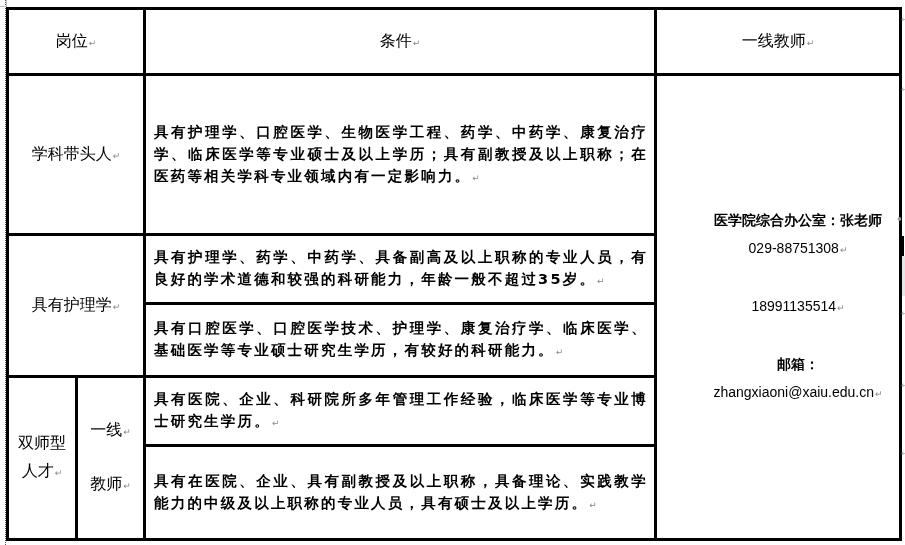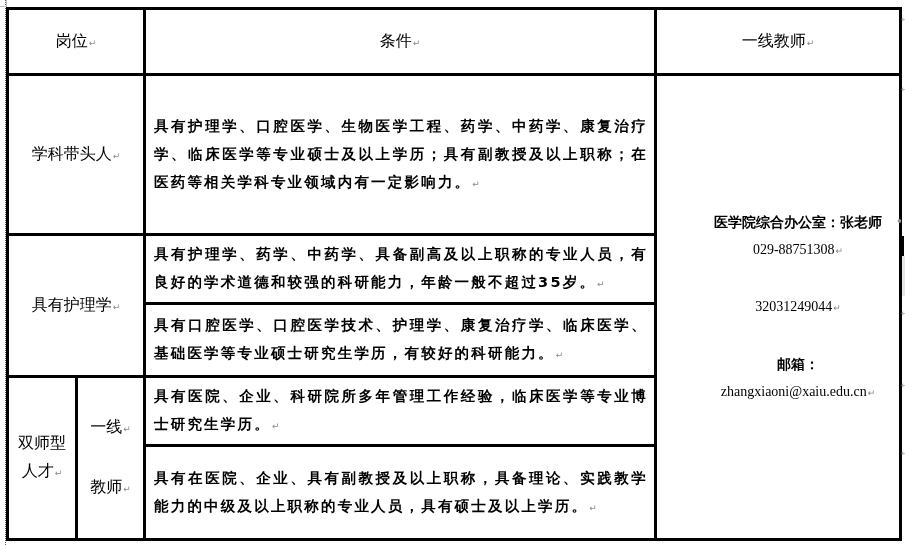--- a/index.html
+++ b/index.html
@@ -6,27 +6,27 @@
   body { width: 905px; height: 545px; position: relative; overflow: hidden;
          font-family: "DejaVu Sans", "Liberation Sans", sans-serif; color: #000; }
   .page-edge { position: absolute; left: 5px; top: 0; width: 0; height: 545px;
                border-left: 1px dotted #555; }
   .corner-mark { position: absolute; left: 0; top: 0; width: 6px; height: 6px;
                  border-right: 1px solid #bbb; border-bottom: 1px solid #bbb; }
   table.doc { position: absolute; left: 6px; top: 7px; border-collapse: collapse;
               table-layout: fixed; width: 893px; }
   table.doc td { border: 3px solid #000; padding: 0; vertical-align: middle; }
   .hdr { height: 63px; text-align: center; font-size: 16px; }
-  .pos { text-align: center; font-size: 16px; }
-  .cond { font-size: 14.5px; font-weight: bold; line-height: 28px; padding: 0 6px 0 8px !important;
+  .pos { text-align: center; font-size: 16px; font-family: Liberation Serif, serif; }
+  .cond { font-size: 14.5px; font-weight: bold; line-height: 22px; padding: 0 6px 0 8px !important;
           letter-spacing: 2.2px; text-align: justify; margin-left: 23px; }
   .contact { text-align: center; font-size: 14px; font-weight: bold; line-height: 28px; }
   .contact .line { display: block; margin-left: 40px; }
   .contact .gap { display: block; height: 28px; }
-  .mono { font-family: Liberation Serif, serif; font-weight: normal; font-size: 14px; letter-spacing: 0px; }
+  .mono { font-family: Liberation Sans, sans-serif; font-weight: normal; font-size: 14px; letter-spacing: 0px; }
   .pm { color: #888; font-size: 9px; font-weight: normal; margin-left: 1px; }
   .dots { color: #999; font-size: 10px; letter-spacing: 2px; position: absolute; right: -14px; }
   .rel { position: relative; }
   .ruler-marker { position: absolute; left: 901px; top: 236px; width: 3px; height: 20px; background: #000; }
   .ruler-gray { position: absolute; left: 902px; top: 256px; width: 3px; height: 40px; background: #e6e6e6; }
   .row-mark { position: absolute; left: 901px; color: #aaa; font-size: 9px; }
 </style>
 </head>
 <body>
 
@@ -57,21 +57,21 @@
     <td class="pos" colspan="2">
       <span>学科带头人</span><span class="pm">↵</span>
     </td>
     <td class="cond">
       <span>具有护理学、口腔医学、生物医学工程、药学、中药学、康复治疗学、临床医学等专业硕士及以上学历；具有副教授及以上职称；在医药等相关学科专业领域内有一定影响力。</span><span class="pm">↵</span>
     </td>
     <td class="contact" rowspan="5">
       <span class="line rel"><span>医学院综合办公室：张老师</span><span class="dots">••</span></span>
       <span class="line mono"><span>029-88751308</span><span class="pm">↵</span></span>
       <span class="gap"></span>
-      <span class="line mono"><span>32031249044</span><span class="pm">↵</span></span>
+      <span class="line mono"><span>18991135514</span><span class="pm">↵</span></span>
       <span class="gap"></span>
       <span class="line"><span>邮箱：</span></span>
       <span class="line mono"><span>zhangxiaoni@xaiu.edu.cn</span><span class="pm">↵</span></span>
     </td>
   </tr>
 
   <tr style="height:69px">
     <td class="pos" colspan="2" rowspan="2">
       <span>具有护理学</span><span class="pm">↵</span>
     </td>
@@ -83,21 +83,21 @@
     <td class="cond">
       <span>具有口腔医学、口腔医学技术、护理学、康复治疗学、临床医学、基础医学等专业硕士研究生学历，有较好的科研能力。</span><span class="pm">↵</span>
     </td>
   </tr>
 
   <tr style="height:69px">
     <td class="pos" rowspan="2" style="line-height:28px">
       <span style="display:block">双师型</span>
       <span style="display:block"><span>人才</span><span class="pm">↵</span></span>
     </td>
-    <td class="pos" rowspan="2" style="line-height:32px">
+    <td class="pos" rowspan="2" style="line-height:25px">
       <span style="display:block"><span>一线</span><span class="pm">↵</span></span>
       <span style="display:block;height:26px"></span>
       <span style="display:block"><span>教师</span><span class="pm">↵</span></span>
     </td>
     <td class="cond">
       <span>具有医院、企业、科研院所多年管理工作经验，临床医学等专业博士研究生学历。</span><span class="pm">↵</span>
     </td>
   </tr>
   <tr style="height:94px">
     <td class="cond">

